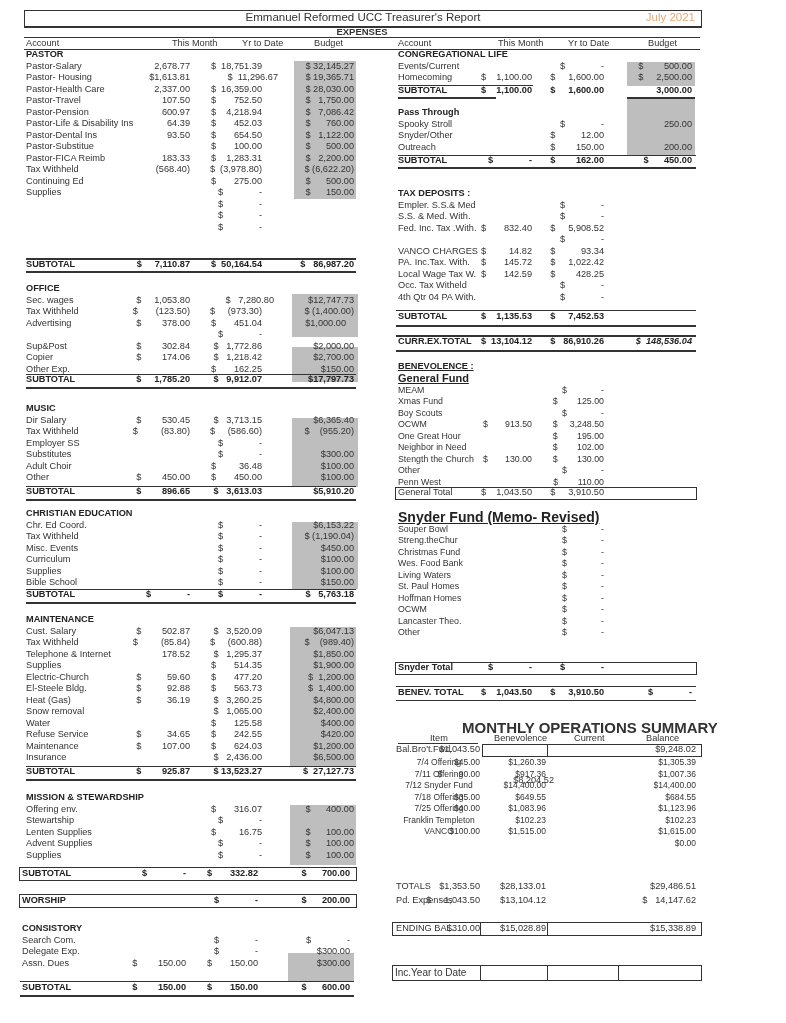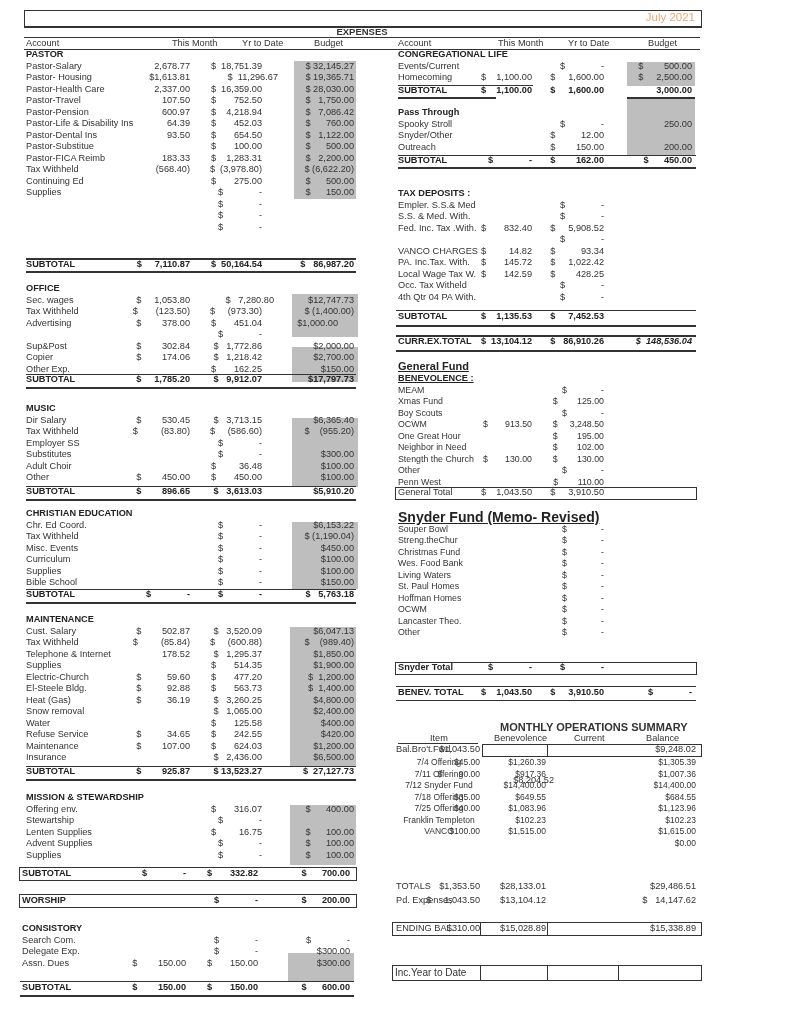--- a/index.html
+++ b/index.html
@@ -21,20 +21,21 @@
   .bar{position:absolute;border-top:2px solid #333;}
   .thin{position:absolute;border-top:1px solid #333;}
   .box{position:absolute;border:1.5px solid #333;}
   .u{text-decoration:underline;}
 </style>
 </head>
 <body>
 
 <div class="page">
   <div class="titlebar">
+    <div class="t">Emmanuel Reformed UCC  Treasurer's  Report</div>
     <div class="d">July 2021</div>
   </div>
   <div class="expbar"><span>EXPENSES</span></div>
   <div class="hdrline" style="left:24px;top:37px;width:676px;"></div>
   <div class="hdrline" style="left:24px;top:49px;width:676px;border-top:1px solid #333;"></div>
 
   <div class="col" style="left:26px;top:38px;width:360px;">
     <div class="row">
         <span class="lbl">Account</span>
       <span style="left:146px">This Month</span>
@@ -177,21 +178,21 @@
         <div class="row">
           <span class="lbl">Tax Withheld</span>
           <span style="right: 168px; white-space: pre;">$       (123.50)</span>
           <span style="right: 96px; white-space: pre;">$     (973.30)</span>
           <span style="right: 4px; white-space: pre;">$ (1,400.00)</span>
         </div>
         <div class="row">
           <span class="lbl">Advertising</span>
           <span style="right: 168px; white-space: pre;">$        378.00</span>
           <span style="right: 96px; white-space: pre;">$       451.04</span>
-          <span style="right: 20px; white-space: pre; text-align: right;">$1,000.00</span>
+          <span style="right: 12px; white-space: pre; text-align: right;">$1,000.00</span>
         </div>
         <div class="row">
           <span class="lbl"></span>
           <span style="right: 96px; white-space: pre;">$              -</span>
         </div>
         <div class="row">
           <span class="lbl">Sup&amp;Post</span>
           <span style="right: 168px; white-space: pre;">$        302.84</span>
           <span style="right: 96px; white-space: pre;">$   1,772.86</span>
           <span style="right: 4px; white-space: pre;">$2,000.00</span>
@@ -611,25 +612,25 @@
       <div class="row sub u" id="cet-row">
         <span class="lbl">CURR.EX.TOTAL</span>
         <span style="right: 166px; white-space: pre;">$  13,104.12</span>
         <span style="right: 94px; white-space: pre;">$   86,910.26</span>
         <span style="right: 6px; white-space: pre; font-style: italic;">$  148,536.04</span>
       </div>
     </div>
   <div class="bar" style="left:396px;top:350px;width:300px;"></div>
 
   <div class="col" style="left:398px;top:361px;width:300px;">
+    <div class="row">
+        <span class="lbl sec u">BENEVOLENCE :</span>
+      </div>
     <div class="row" style="height:12px;font-size:11px;">
         <span class="lbl sec u">General Fund</span>
-      </div>
-    <div class="row">
-        <span class="lbl sec u">BENEVOLENCE :</span>
       </div>
     <div id="bv-rows" style="font-size:8.8px;">
         <div class="row">
           <span class="lbl">MEAM</span>
           <span style="right: 94px; white-space: pre;">$              -</span>
         </div>
         <div class="row">
           <span class="lbl">Xmas Fund</span>
           <span style="right: 94px; white-space: pre;">$        125.00</span>
         </div>
@@ -734,21 +735,21 @@
   <div class="col" style="left:398px;top:687px;width:300px;">
       <div class="row sub" id="bt-row">
         <span class="lbl">BENEV. TOTAL</span>
         <span style="right: 166px; white-space: pre;">$    1,043.50</span>
         <span style="right: 94px; white-space: pre;">$     3,910.50</span>
         <span style="right: 6px; white-space: pre;">$              -</span>
       </div>
     </div>
   <div class="bar" style="left:396px;top:700px;width:300px;border-top-width:1px"></div>
 
-  <div class="col" style="left:462px;top:722px;width:250px;font-size:11px;font-weight:bold;margin-left:38px;">
+  <div class="col" style="left:462px;top:722px;width:250px;font-size:15px;font-weight:bold;">
       <div class="row">
         <span class="lbl">MONTHLY OPERATIONS SUMMARY</span>
       </div>
     </div>
   <div class="col" style="left:396px;top:733px;width:310px;">
     <div class="row">
       <span style="left:34px">Item</span>
       <span style="left:98px">Benevolence</span>
       <span style="left:178px">Current</span>
       <span style="left:250px">Balance</span>

